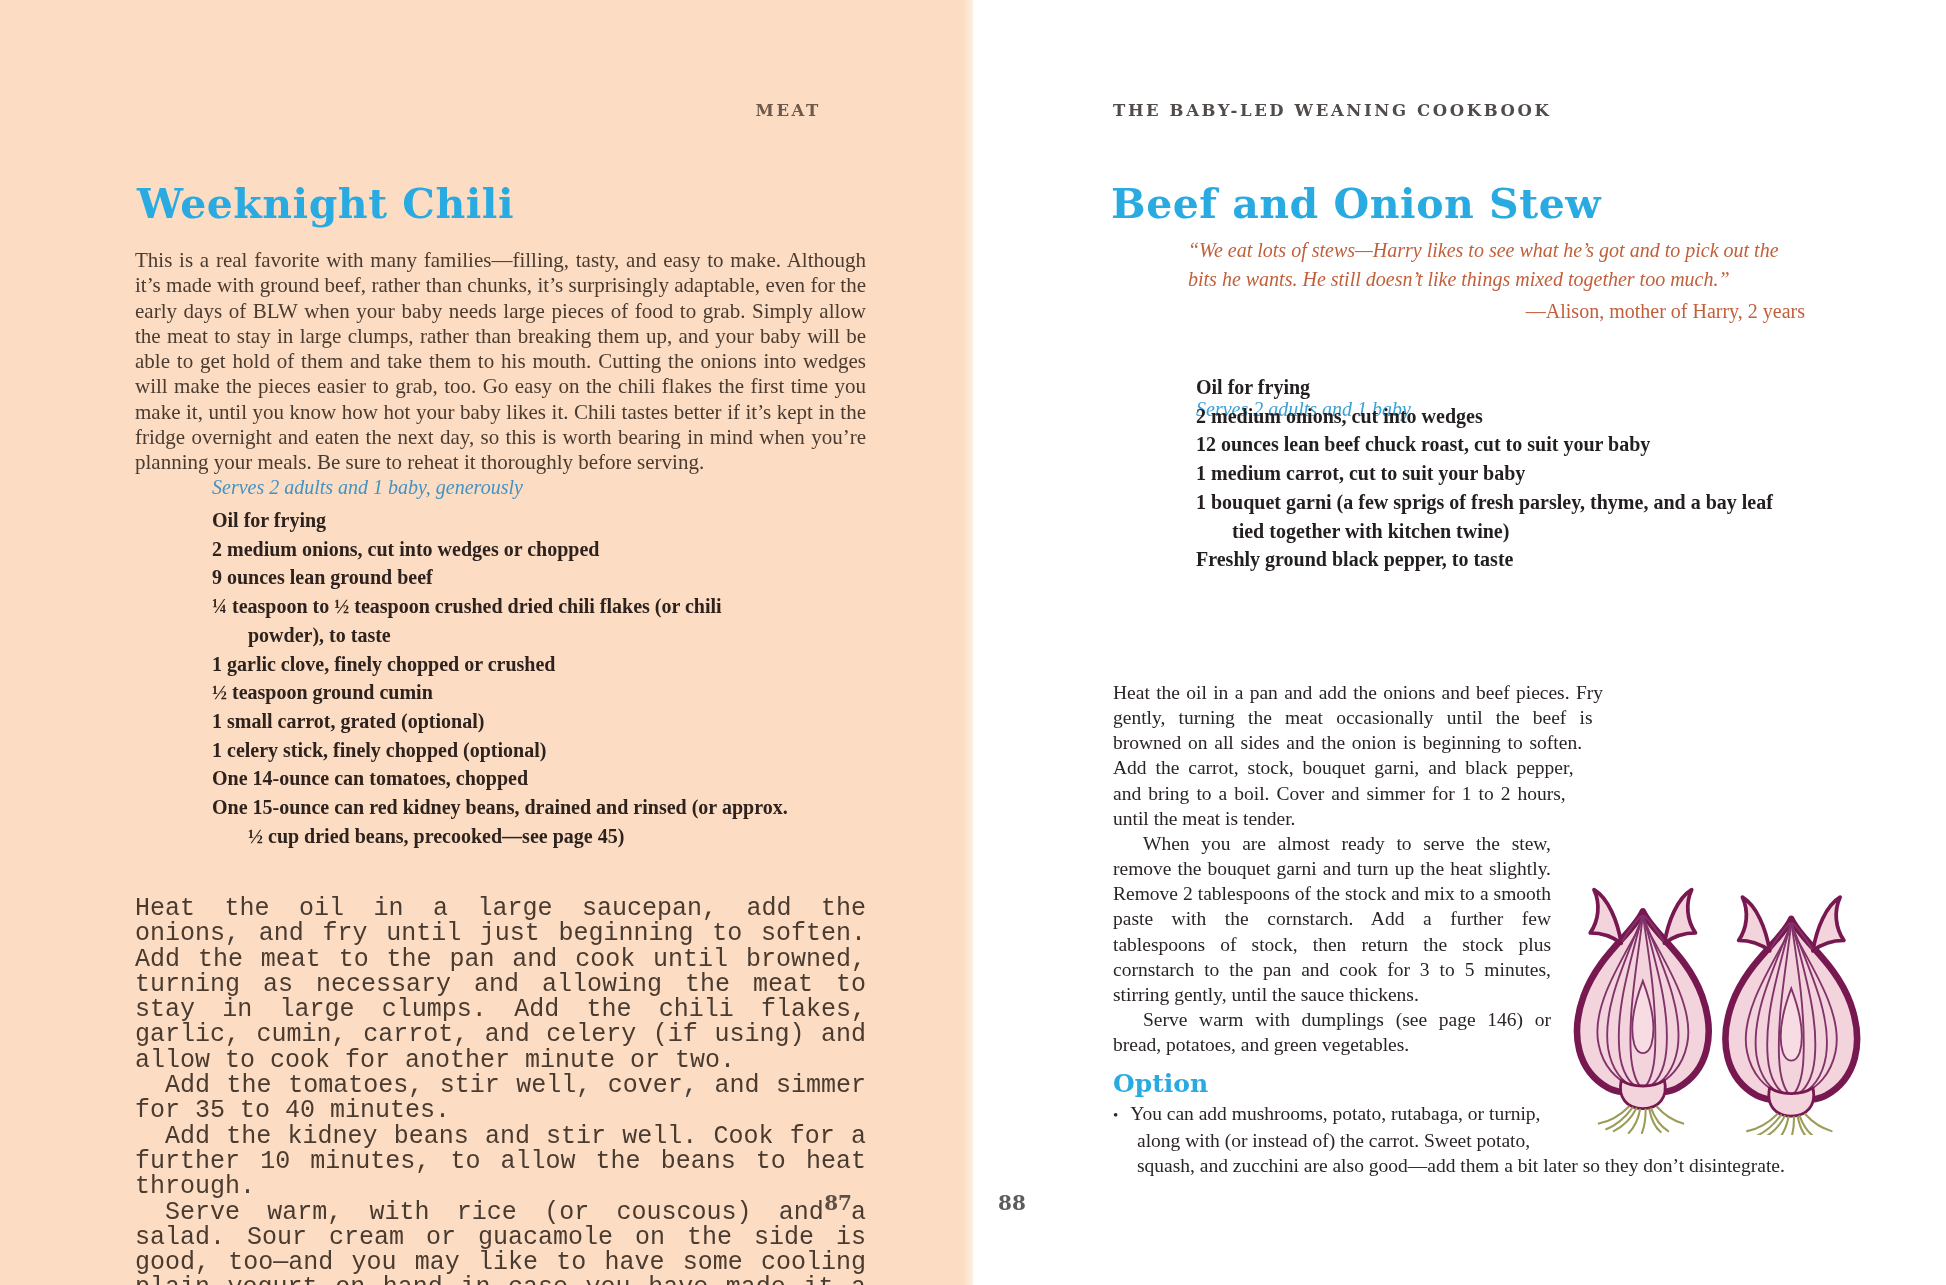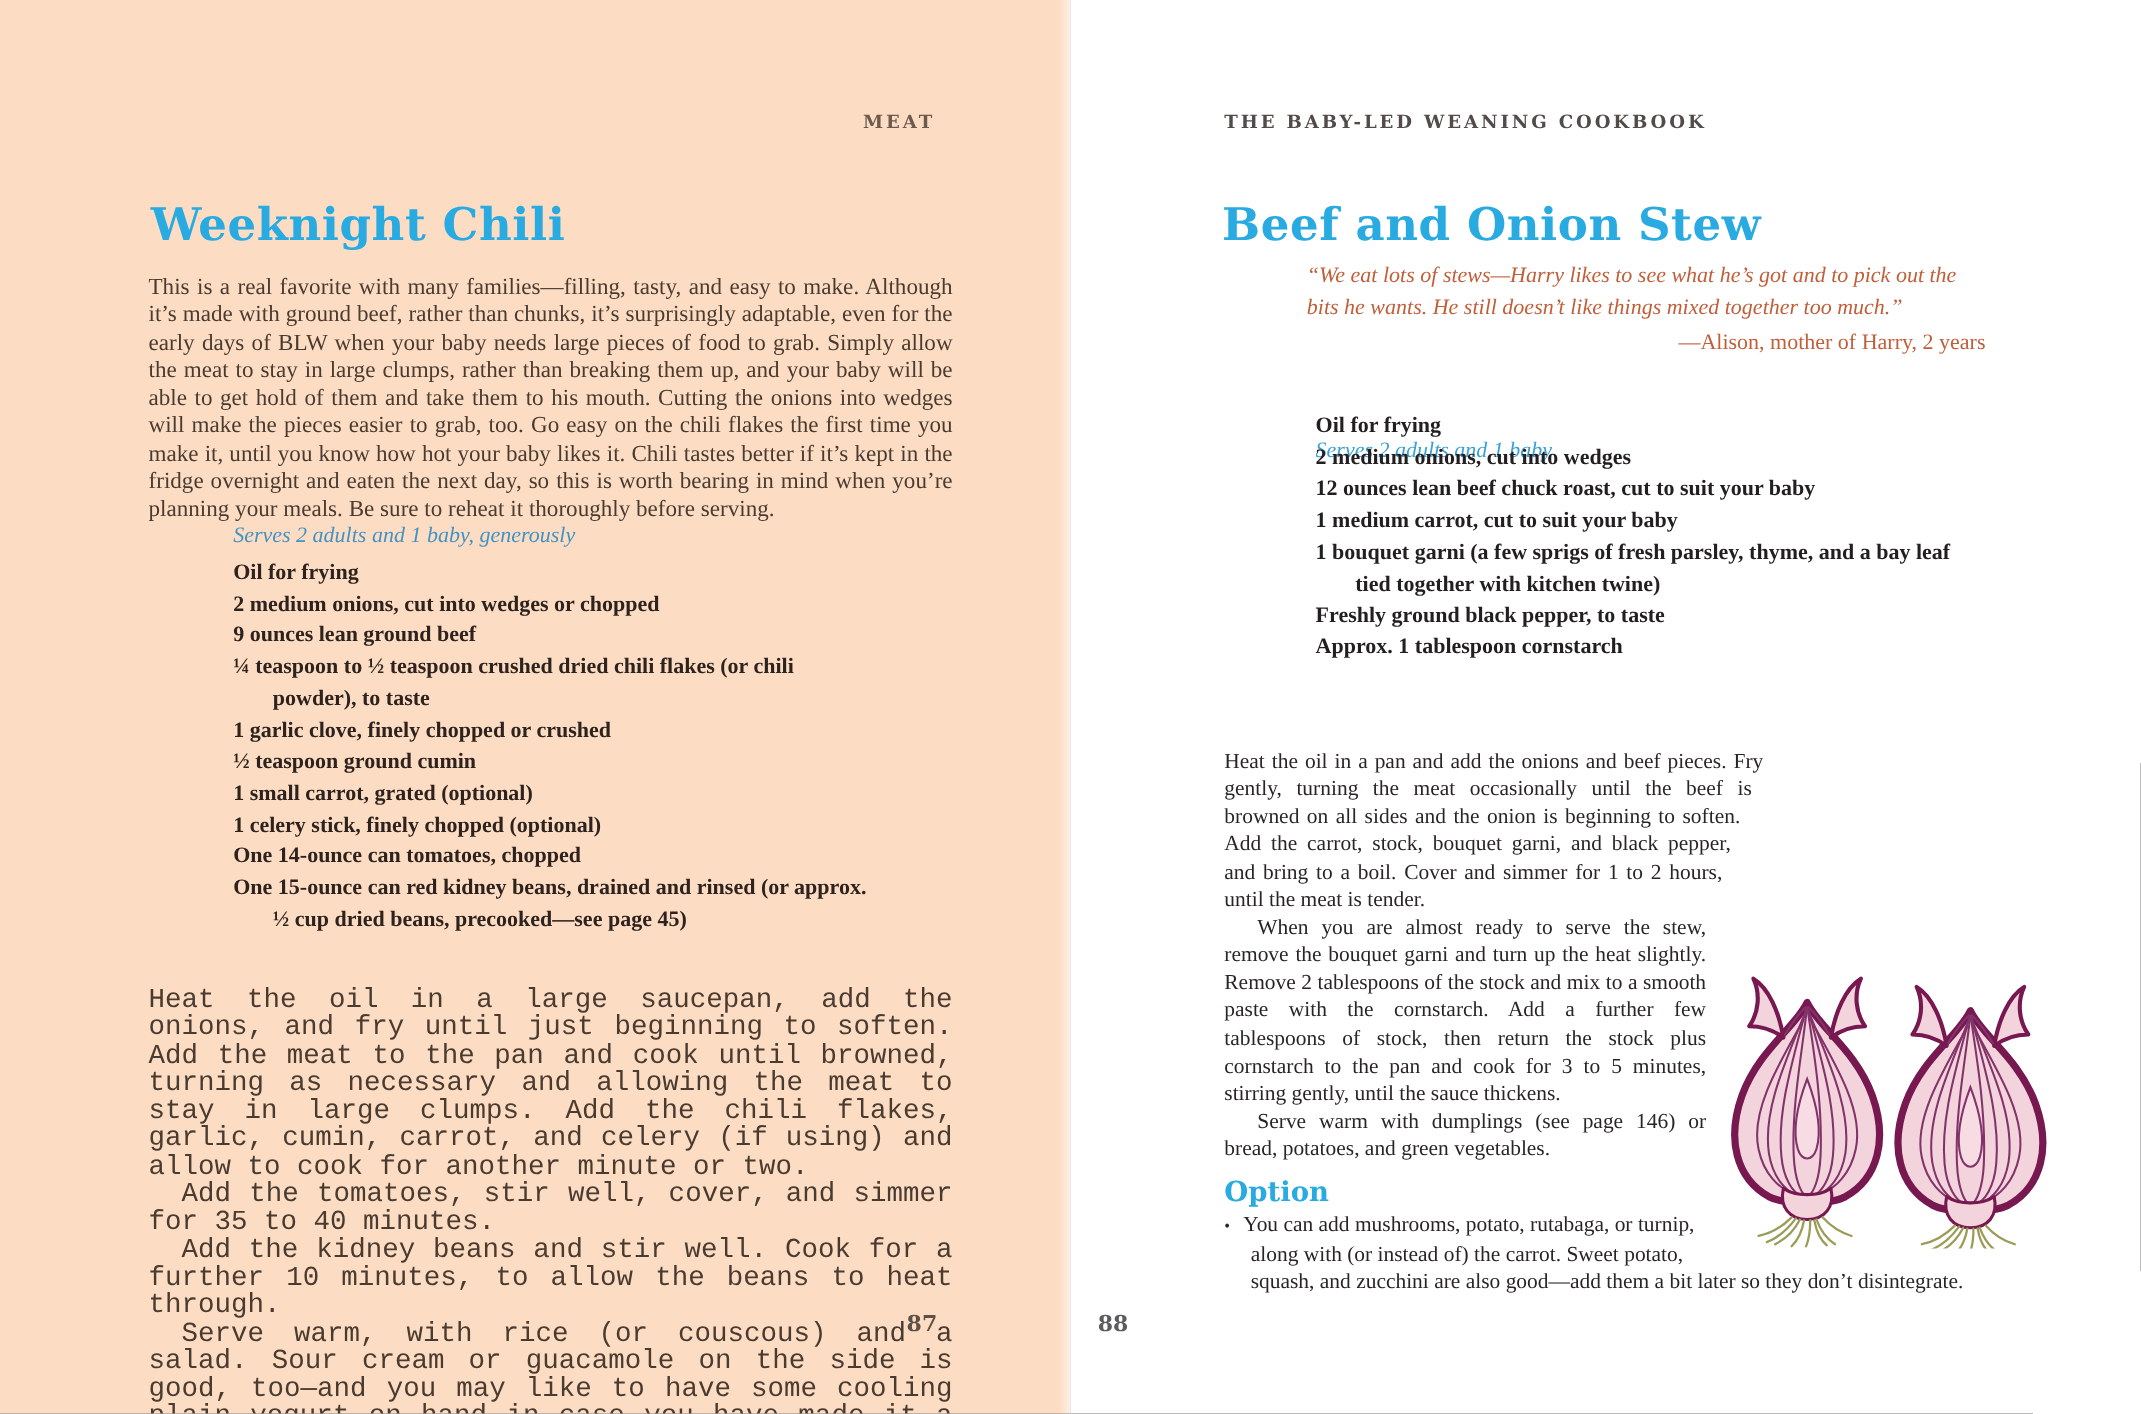--- a/index.html
+++ b/index.html
@@ -7,21 +7,21 @@
           font-family:"Liberation Serif","DejaVu Serif",serif;}
   .page{position:absolute;top:0;height:1285px;width:973px;}
   .page-left{left:0;background:var(--page_left_bg);}
   .page-left::after{content:"";position:absolute;right:0;top:0;bottom:0;width:10px;
           background:linear-gradient(to right,rgba(255,255,255,0),rgba(255,255,255,.55));}
   .page-right{left:973px;background:var(--page_right_bg);}
 
   
   .runhead{position:absolute;top:101px;font-family:"DejaVu Serif",serif;
            font-weight:bold;font-size:16.5px;letter-spacing:2.6px;}
-  .runhead-left{left:147px;width:727px;text-align:right;padding-right:24px;
+  .runhead-left{left:118px;width:727px;text-align:right;padding-right:24px;
            box-sizing:border-box;color:var(--header_brown);}
   .runhead-right{left:140px;color:var(--header_gray);}
 
   
   .recipe-title{position:absolute;top:155px;font-family:"DejaVu Serif",serif;
            font-weight:bold;font-size:41px;line-height:1.1;color:var(--heading_cyan);
            letter-spacing:.5px;white-space:nowrap;}
   .recipe-title.lft{left:137px;}
   .recipe-title.rgt{left:138px;}
 
@@ -107,21 +107,20 @@
 
     <div class="serves serves-right">Serves 2 adults and 1 baby</div>
     <div class="ing ing-right">
 
     <p class="ing-item">Oil for frying</p>
         <p class="ing-item">2 medium onions, cut into wedges</p>
         <p class="ing-item">12 ounces lean beef chuck roast, cut to suit your baby</p>
         <p class="ing-item">1 medium carrot, cut to suit your baby</p>
         <p class="ing-item">1 bouquet garni (a few sprigs of fresh parsley, thyme, and a bay leaf tied together with kitchen twine)</p>
         <p class="ing-item">Freshly ground black pepper, to taste</p>
-        <p class="ing-item">Approx. 1 tablespoon cornstarch</p>
       </div>
 
     <div class="rflow">
       <div class="onion-float">
 
         <svg viewBox="0 0 330 268">
           <defs>
             <g id="onion-sym">
               <path d="M85,30 C74,54 38,76 22,120 C7,162 16,200 48,218 C63,226 107,226 122,218 C154,200 163,162 148,120 C132,76 96,54 85,30 Z" fill="var(--onion_fill)" stroke="var(--onion_outline)" stroke-width="7" stroke-linejoin="round"></path>
               <path d="M62,64 C58,40 48,16 33,7 C40,22 38,40 29,53 C42,53 54,58 62,64 Z" fill="var(--onion_fill)" stroke="var(--onion_outline)" stroke-width="4" stroke-linejoin="round"></path>

